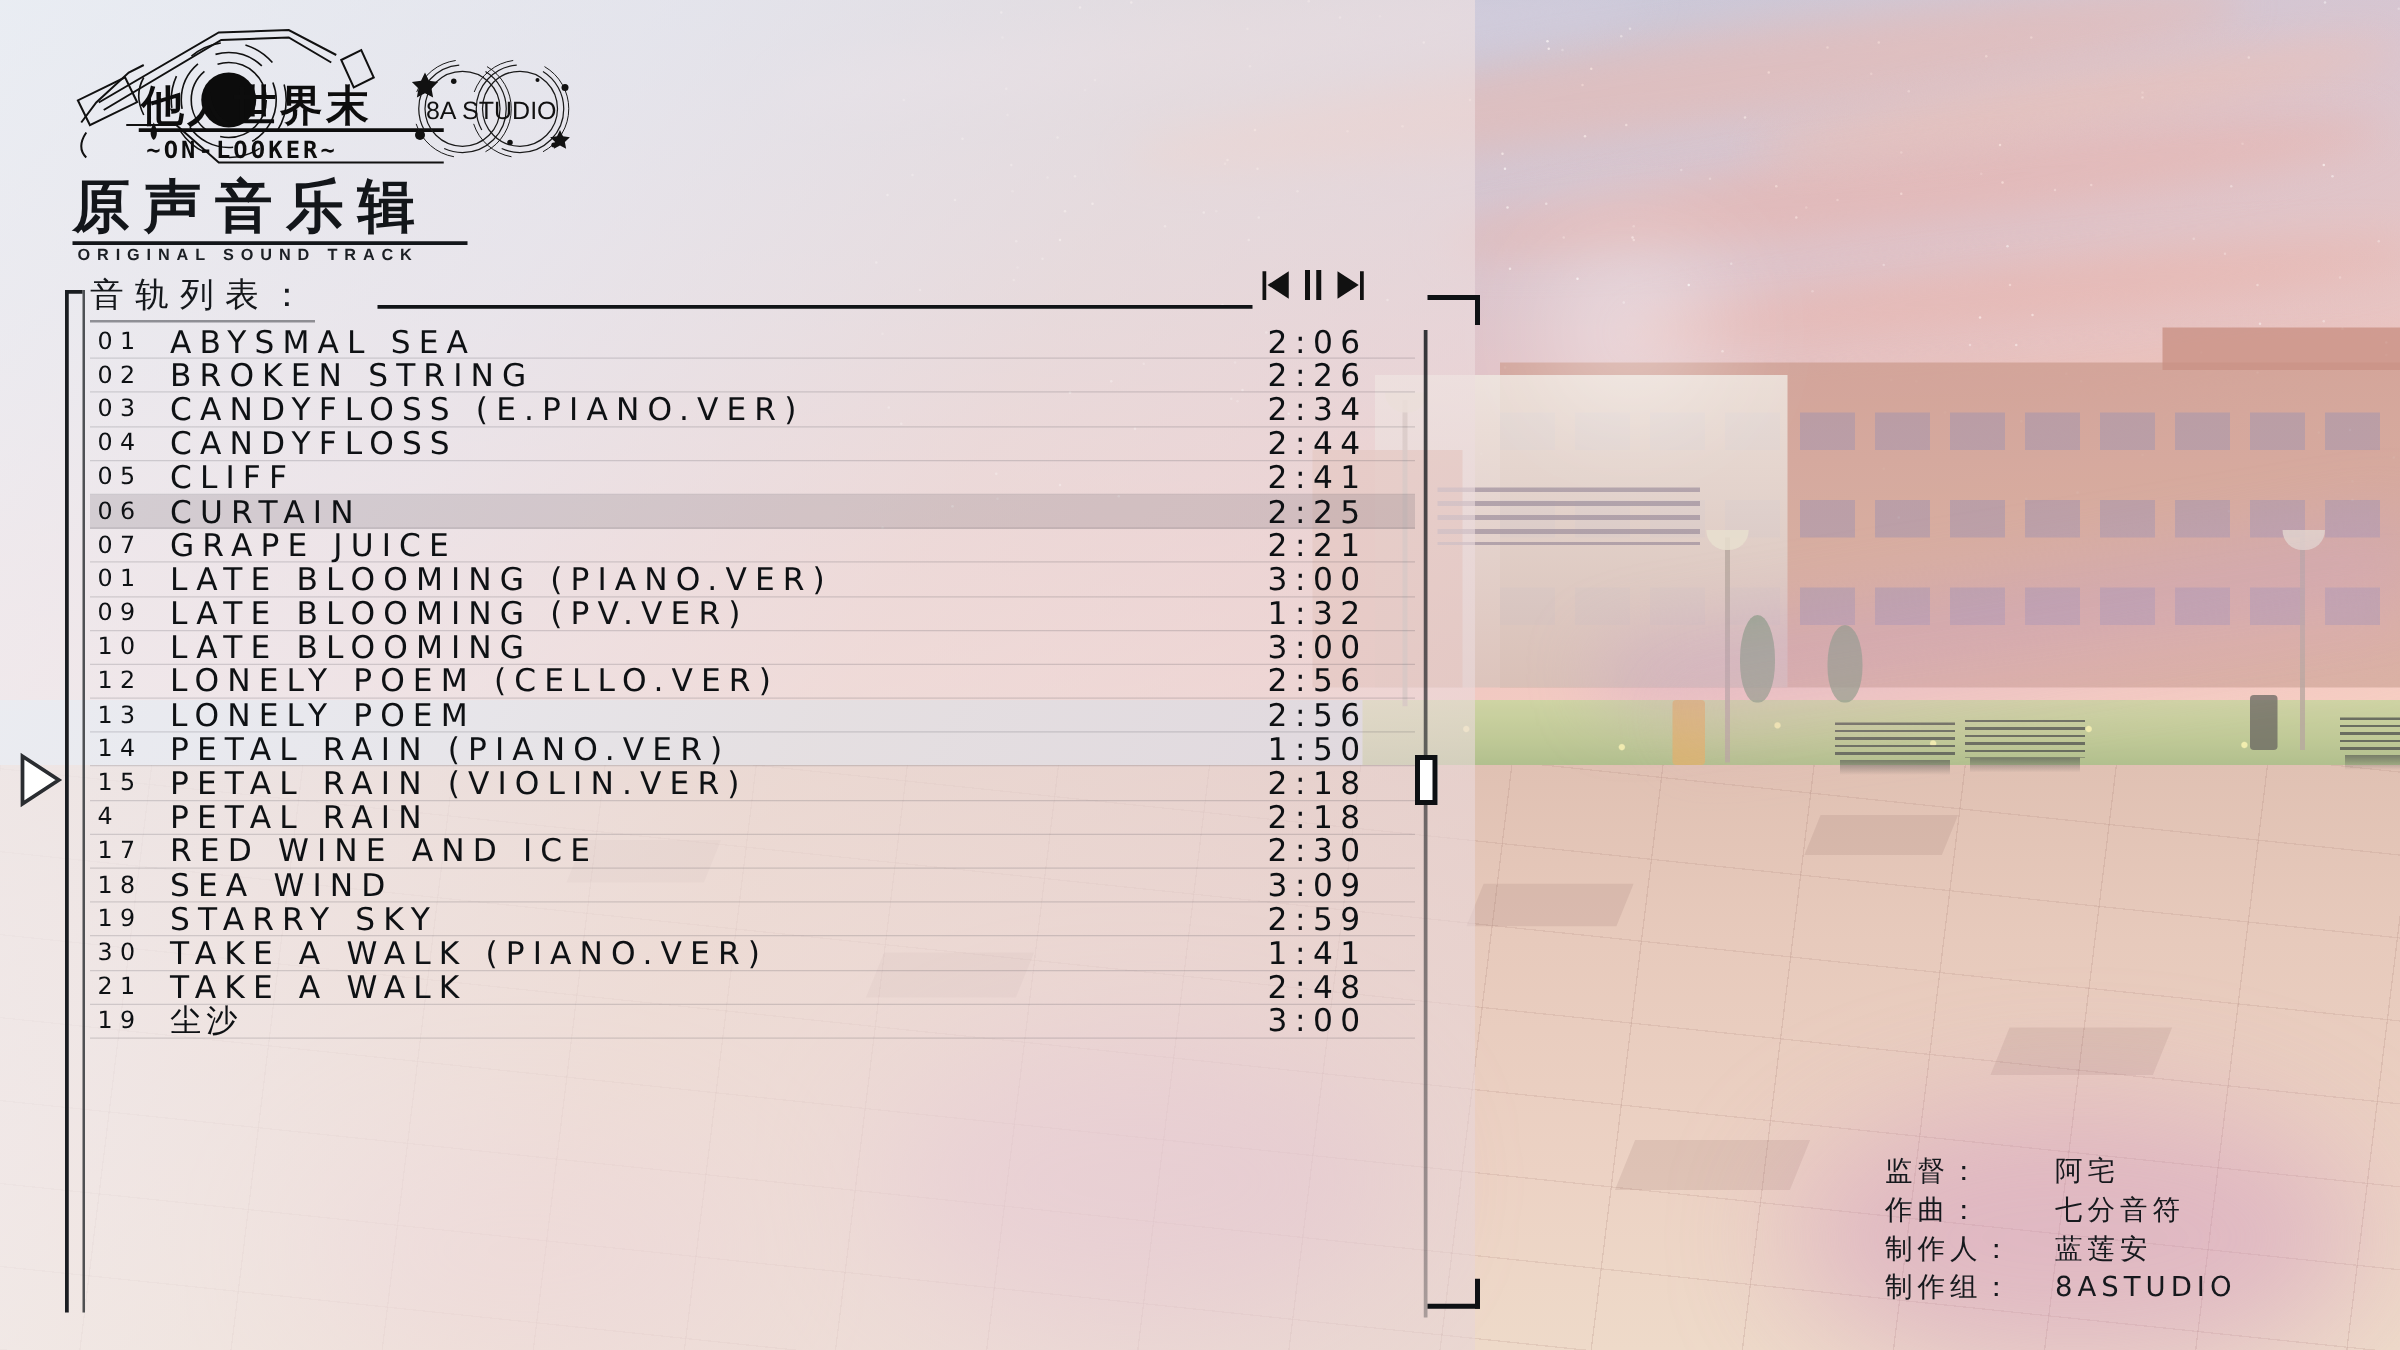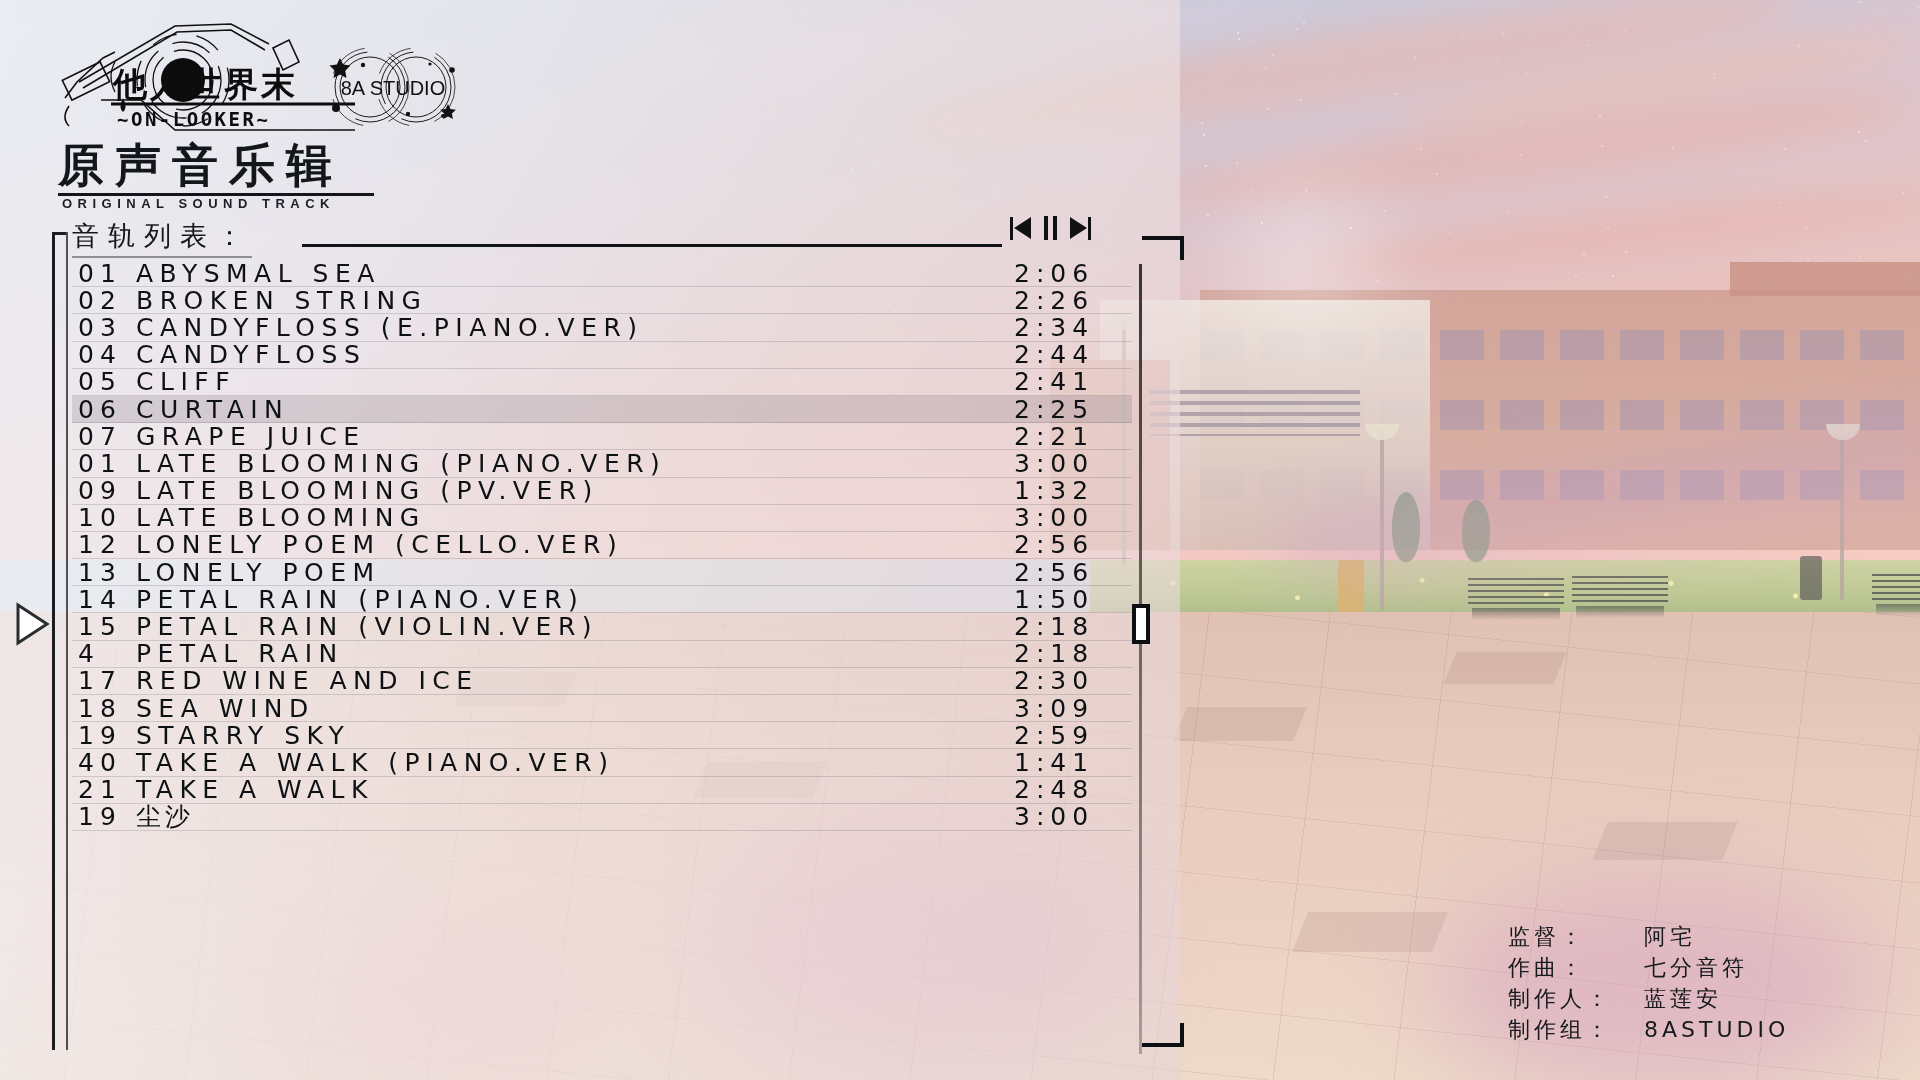--- a/index.html
+++ b/index.html
@@ -187,21 +187,21 @@
   
   .tracklist { position:absolute; left:20px; top:42px; width:1060px; }
   .track-row {
     position:relative; height:27.2px; display:flex; align-items:center;
     border-bottom:1px solid rgba(60,60,70,.18);
     padding-left:6px; cursor:pointer;
   }
   .track-row.active { background: rgba(120,110,120,.22); }
   .t-num {
     font-family:"DejaVu Sans","Liberation Sans",sans-serif;
-    font-size:25px; letter-spacing:6px; color:#0e1114; width:58px; flex:0 0 58px;
+    font-size:19px; letter-spacing:6px; color:#0e1114; width:58px; flex:0 0 58px;
     line-height:1;
   }
   .t-title {
     font-family:"DejaVu Sans","Liberation Sans",sans-serif;
     font-size:25px; letter-spacing:6.5px; color:#0e1114; flex:1 1 auto;
     line-height:1; white-space:nowrap;
   }
   .t-title.cjk { letter-spacing:4px; }
   .t-time {
     font-family:"DejaVu Sans","Liberation Sans",sans-serif;
@@ -623,21 +623,21 @@
         <div class="t-num">18</div>
         <div class="t-title">SEA WIND</div>
         <div class="t-time">3:09</div>
       </div>
       <div class="track-row">
         <div class="t-num">19</div>
         <div class="t-title">STARRY SKY</div>
         <div class="t-time">2:59</div>
       </div>
       <div class="track-row">
-        <div class="t-num">40</div>
+        <div class="t-num">30</div>
         <div class="t-title">TAKE A WALK (PIANO.VER)</div>
         <div class="t-time">1:41</div>
       </div>
       <div class="track-row">
         <div class="t-num">21</div>
         <div class="t-title">TAKE A WALK</div>
         <div class="t-time">2:48</div>
       </div>
       <div class="track-row">
         <div class="t-num">19</div>

